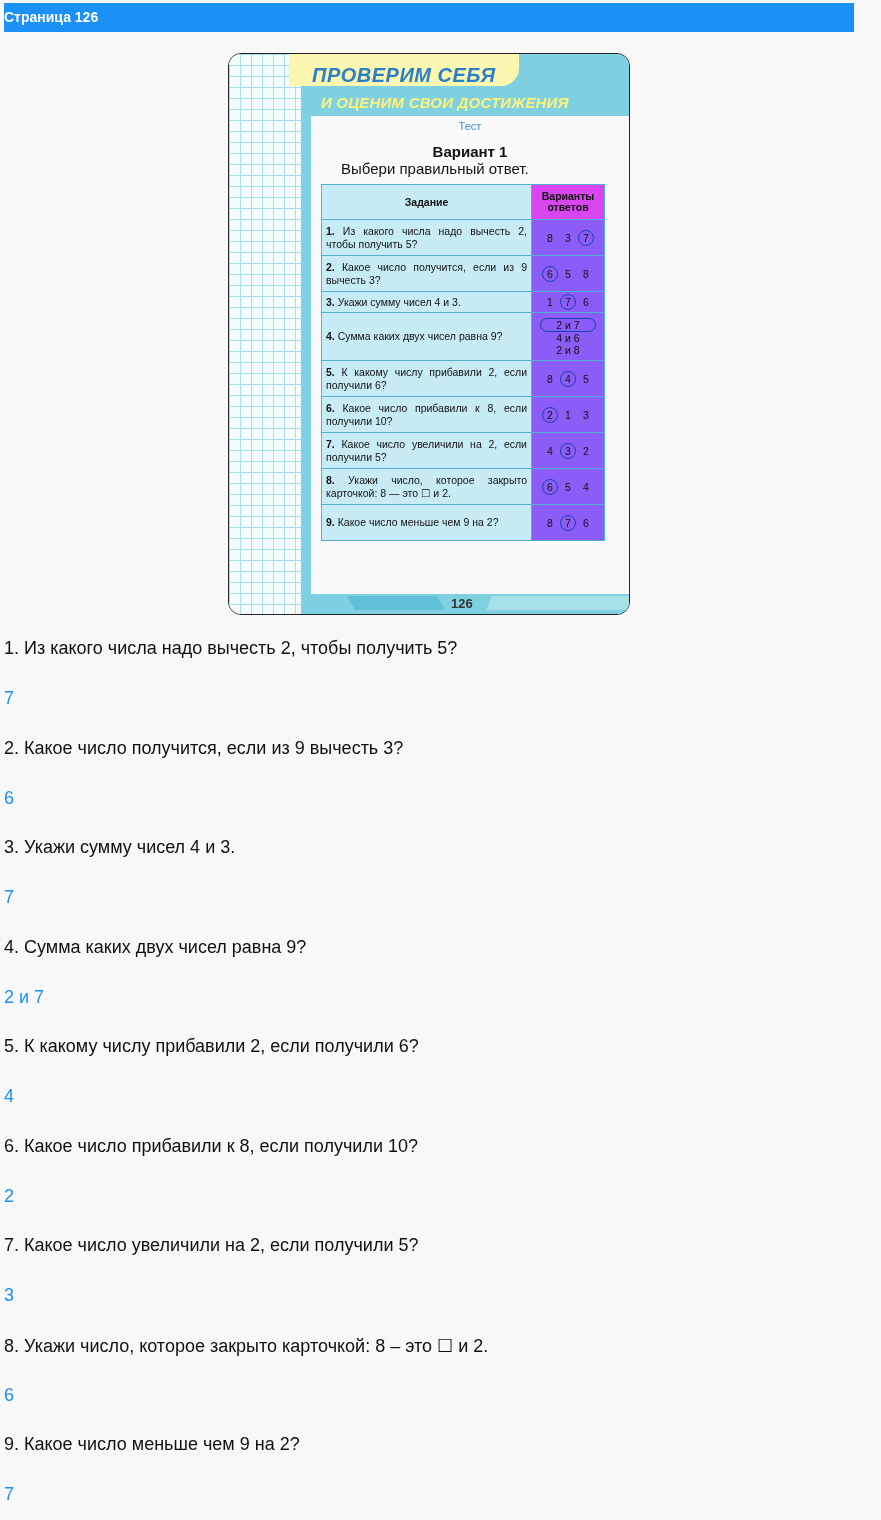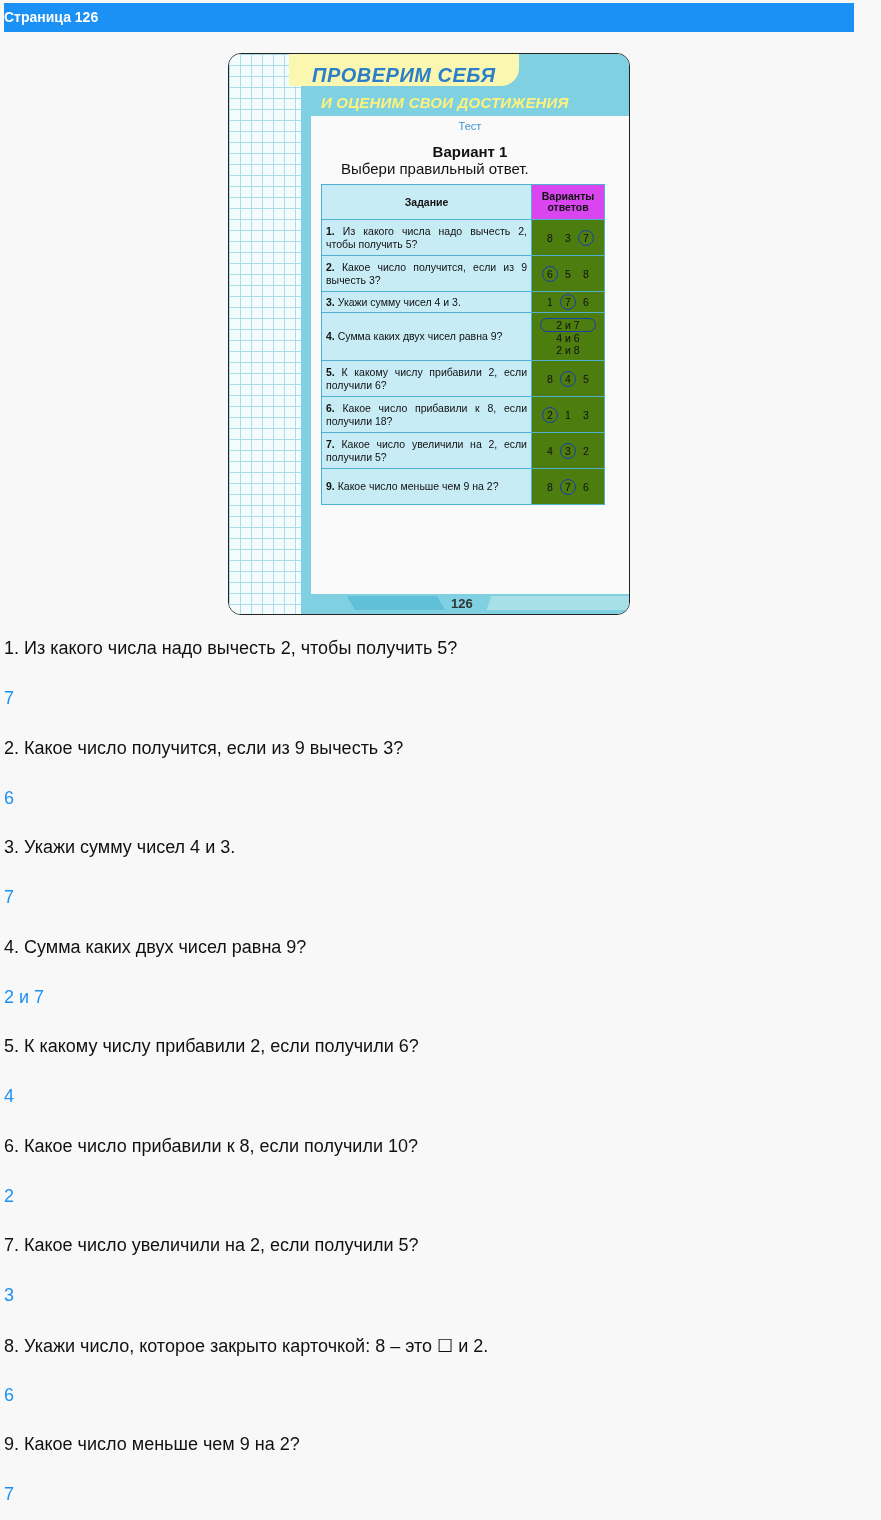--- a/index.html
+++ b/index.html
@@ -48,21 +48,21 @@
   .variant { position:absolute; left:0; width:318px; top:27px; text-align:center; font-weight:bold; font-size:15px; }
   .instruction { position:absolute; left:30px; top:44px; font-size:15px; }
   table.tasks {
     position:absolute; left:10px; top:68px; width:284px; border-collapse:collapse;
     font-size:10.5px;
   }
   table.tasks td, table.tasks th { border:1px solid #4fb0d0; padding:2px 4px; }
   table.tasks th.q { background:#c8ecf5; height:30px; }
   table.tasks th.a { background:#d946ef; width:64px; line-height:11px; }
   table.tasks td.q { background:#c8ecf5; text-align:justify; line-height:13px; }
-  table.tasks td.a { background:#4d7c0f; text-align:center; white-space:nowrap; }
+  table.tasks td.a { background:#8b5cf6; text-align:center; white-space:nowrap; }
   .opt { display:inline-block; width:16px; height:16px; line-height:16px; text-align:center; margin:0 1px; }
   .opt.circled { border:1.5px solid #1a3fb0; border-radius:50%; width:14px; height:14px; line-height:14px; }
   .pair { display:block; line-height:12px; }
   .pair.circled { border:1.5px solid #1a3fb0; border-radius:8px; margin:0 4px; }
   .footer-band-l { position:absolute; left:122px; bottom:4px; width:90px; height:14px; background:#5fc0d8; transform:skewX(30deg); }
   .footer-band-r { position:absolute; left:260px; bottom:4px; width:150px; height:14px; background:#a8e0e8; transform:skewX(-20deg); }
   .page-num { position:absolute; left:222px; bottom:3px; font-weight:bold; font-size:13px; color:#333; }
   .qa { position:absolute; left:4px; font-size:18px; }
   .ans { position:absolute; left:4px; font-size:18px; color:#1b90f5; }
 </style>
@@ -107,26 +107,30 @@
               <span class="pair circled">2 и 7</span>
               <span class="pair">4 и 6</span>
               <span class="pair">2 и 8</span>
             </td>
           </tr>
           <tr style="height: 36px;">
             <td class="q"><b>5.</b> <span>К какому числу прибавили 2, если получили 6?</span></td>
             <td class="a"><span class="opt">8</span><span class="opt circled">4</span><span class="opt">5</span></td>
           </tr>
           <tr style="height: 36px;">
-            <td class="q"><b>6.</b> <span>Какое число прибавили к 8, если получили 18?</span></td>
+            <td class="q"><b>6.</b> <span>Какое число прибавили к 8, если получили 10?</span></td>
             <td class="a"><span class="opt circled">2</span><span class="opt">1</span><span class="opt">3</span></td>
           </tr>
           <tr style="height: 36px;">
             <td class="q"><b>7.</b> <span>Какое число увеличили на 2, если получили 5?</span></td>
             <td class="a"><span class="opt">4</span><span class="opt circled">3</span><span class="opt">2</span></td>
+          </tr>
+          <tr style="height: 36px;">
+            <td class="q"><b>8.</b> <span>Укажи число, которое закрыто карточкой: 8 — это ☐ и 2.</span></td>
+            <td class="a"><span class="opt circled">6</span><span class="opt">5</span><span class="opt">4</span></td>
           </tr>
           <tr style="height: 36px;">
             <td class="q"><b>9.</b> <span>Какое число меньше чем 9 на 2?</span></td>
             <td class="a"><span class="opt">8</span><span class="opt circled">7</span><span class="opt">6</span></td>
           </tr>
         </tbody>
     </table>
   </div>
   <div class="footer-band-l"></div>
   <div class="footer-band-r"></div>

